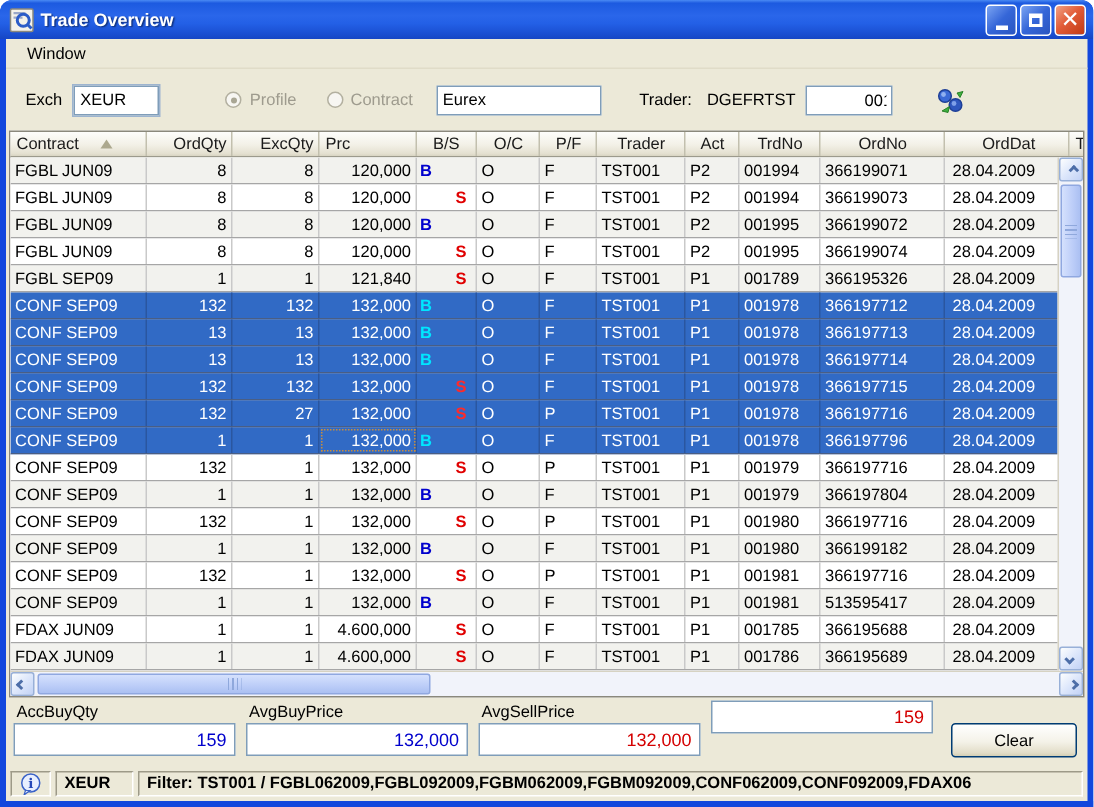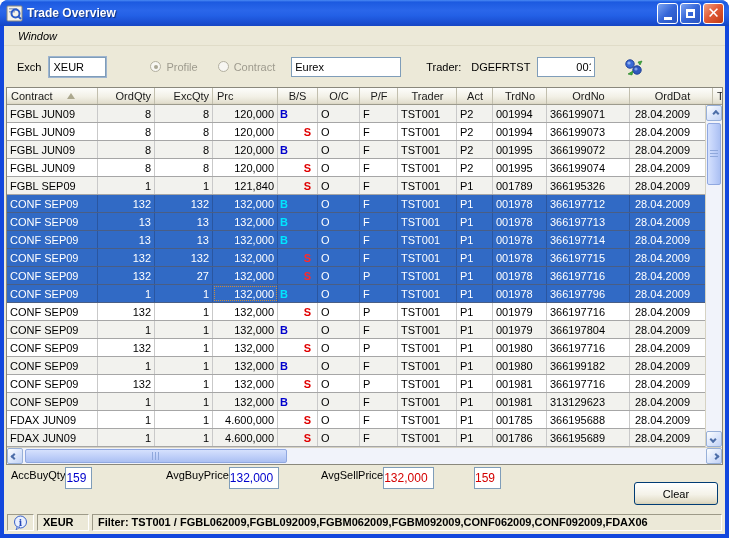--- a/index.html
+++ b/index.html
@@ -36,21 +36,21 @@
   .frame{
     flex:1;display:flex;flex-direction:column;
     border-left:4px solid var(--window-border,#1247dd);
     border-right:4px solid var(--window-border,#1247dd);
     border-bottom:4px solid var(--window-border,#1247dd);
     background:var(--face,#ece9d8);
   }
   
   .menubar{height:20px;flex:0 0 20px;display:flex;align-items:center;padding-left:8px;
     border-bottom:1px solid #e0dcc8;font-size:11px;color:#000;}
-  .menu-item{padding:2px 6px;font-style:italic;}
+  .menu-item{padding:2px 6px;}
   
   .toolbar{height:41px;flex:0 0 41px;display:flex;align-items:center;font-size:11px;color:#000;}
   .tb-label{margin-left:13px;}
   .tb-input{height:20px;border:1px solid #7f9db9;background:#fff;font-family:"Liberation Sans",sans-serif;
     font-size:11px;padding:0 3px;color:#000;}
   .in-exch{width:57px;margin-left:8px;outline:1px solid #9db4cf;}
   .in-profile{width:110px;margin-left:16px;}
   .in-tradernum{width:58px;margin-left:7px;padding-left:38px;}
   .radio{display:flex;align-items:center;color:#9e9b8e;}
   .radio:first-of-type{margin-left:44px;}
@@ -116,21 +116,21 @@
     display:flex;align-items:center;justify-content:center;}
   .vthumb .grip{width:8px;height:9px;background:repeating-linear-gradient(180deg,#8fa8dc 0 1px,transparent 1px 3px);}
   .hthumb{margin-left:2px;width:262px;height:14px;border:1px solid #90a8e0;border-radius:2px;
     background:linear-gradient(180deg,#d5e1fd 0%,#bccdf8 60%,#abc0f2 100%);
     display:flex;align-items:center;justify-content:center;}
   .hthumb .grip{width:9px;height:8px;background:repeating-linear-gradient(90deg,#8fa8dc 0 1px,transparent 1px 3px);}
   .vtrack{flex:1;}
   .htrack{flex:1;}
   
   .summary{flex:0 0 47px;display:flex;padding:2px 7px 0 5px;align-items:flex-start;}
-  .sum-group{width:148px;margin-right:7px;display:flex;flex-direction:row;}
+  .sum-group{width:148px;margin-right:7px;display:flex;flex-direction:column;}
   .sum-label{font-size:11px;color:#000;height:15px;display:flex;align-items:center;padding-left:2px;}
   .sum-box{height:22px;border:1px solid #7f9db9;background:#fff;display:flex;align-items:center;
     justify-content:flex-end;padding-right:5px;font-size:12px;}
   .val-blue{color:var(--summary-blue,#0000cc);}
   .val-red{color:var(--summary-red,#d40000);}
   .clear-btn{margin-left:auto;margin-top:15px;width:84px;height:23px;
     border:1px solid #003c74;border-radius:3px;font-family:"Liberation Sans",sans-serif;
     background:linear-gradient(180deg,#ffffff 0%,#f4f2e8 55%,#e2ddc8 90%,#d4cfb4 100%);
     font-size:11px;color:#000;}
   
@@ -498,21 +498,21 @@
     <div class="td c-excqty">1</div>
     <div class="td c-prc">132,000</div>
     <div class="td c-bs">
               <span class="buy">B</span>
             </div>
     <div class="td c-oc">O</div>
     <div class="td c-pf">F</div>
     <div class="td c-trader">TST001</div>
     <div class="td c-act">P1</div>
     <div class="td c-trdno">001981</div>
-    <div class="td c-ordno">313129623</div>
+    <div class="td c-ordno">513595417</div>
     <div class="td c-orddat">28.04.2009</div>
     <div class="td c-tr"></div>
   </div>
           <div class="tr">
     <div class="td c-contract">FDAX JUN09</div>
     <div class="td c-ordqty">1</div>
     <div class="td c-excqty">1</div>
     <div class="td c-prc">4.600,000</div>
     <div class="td c-bs">
               <span class="sell">S</span>

